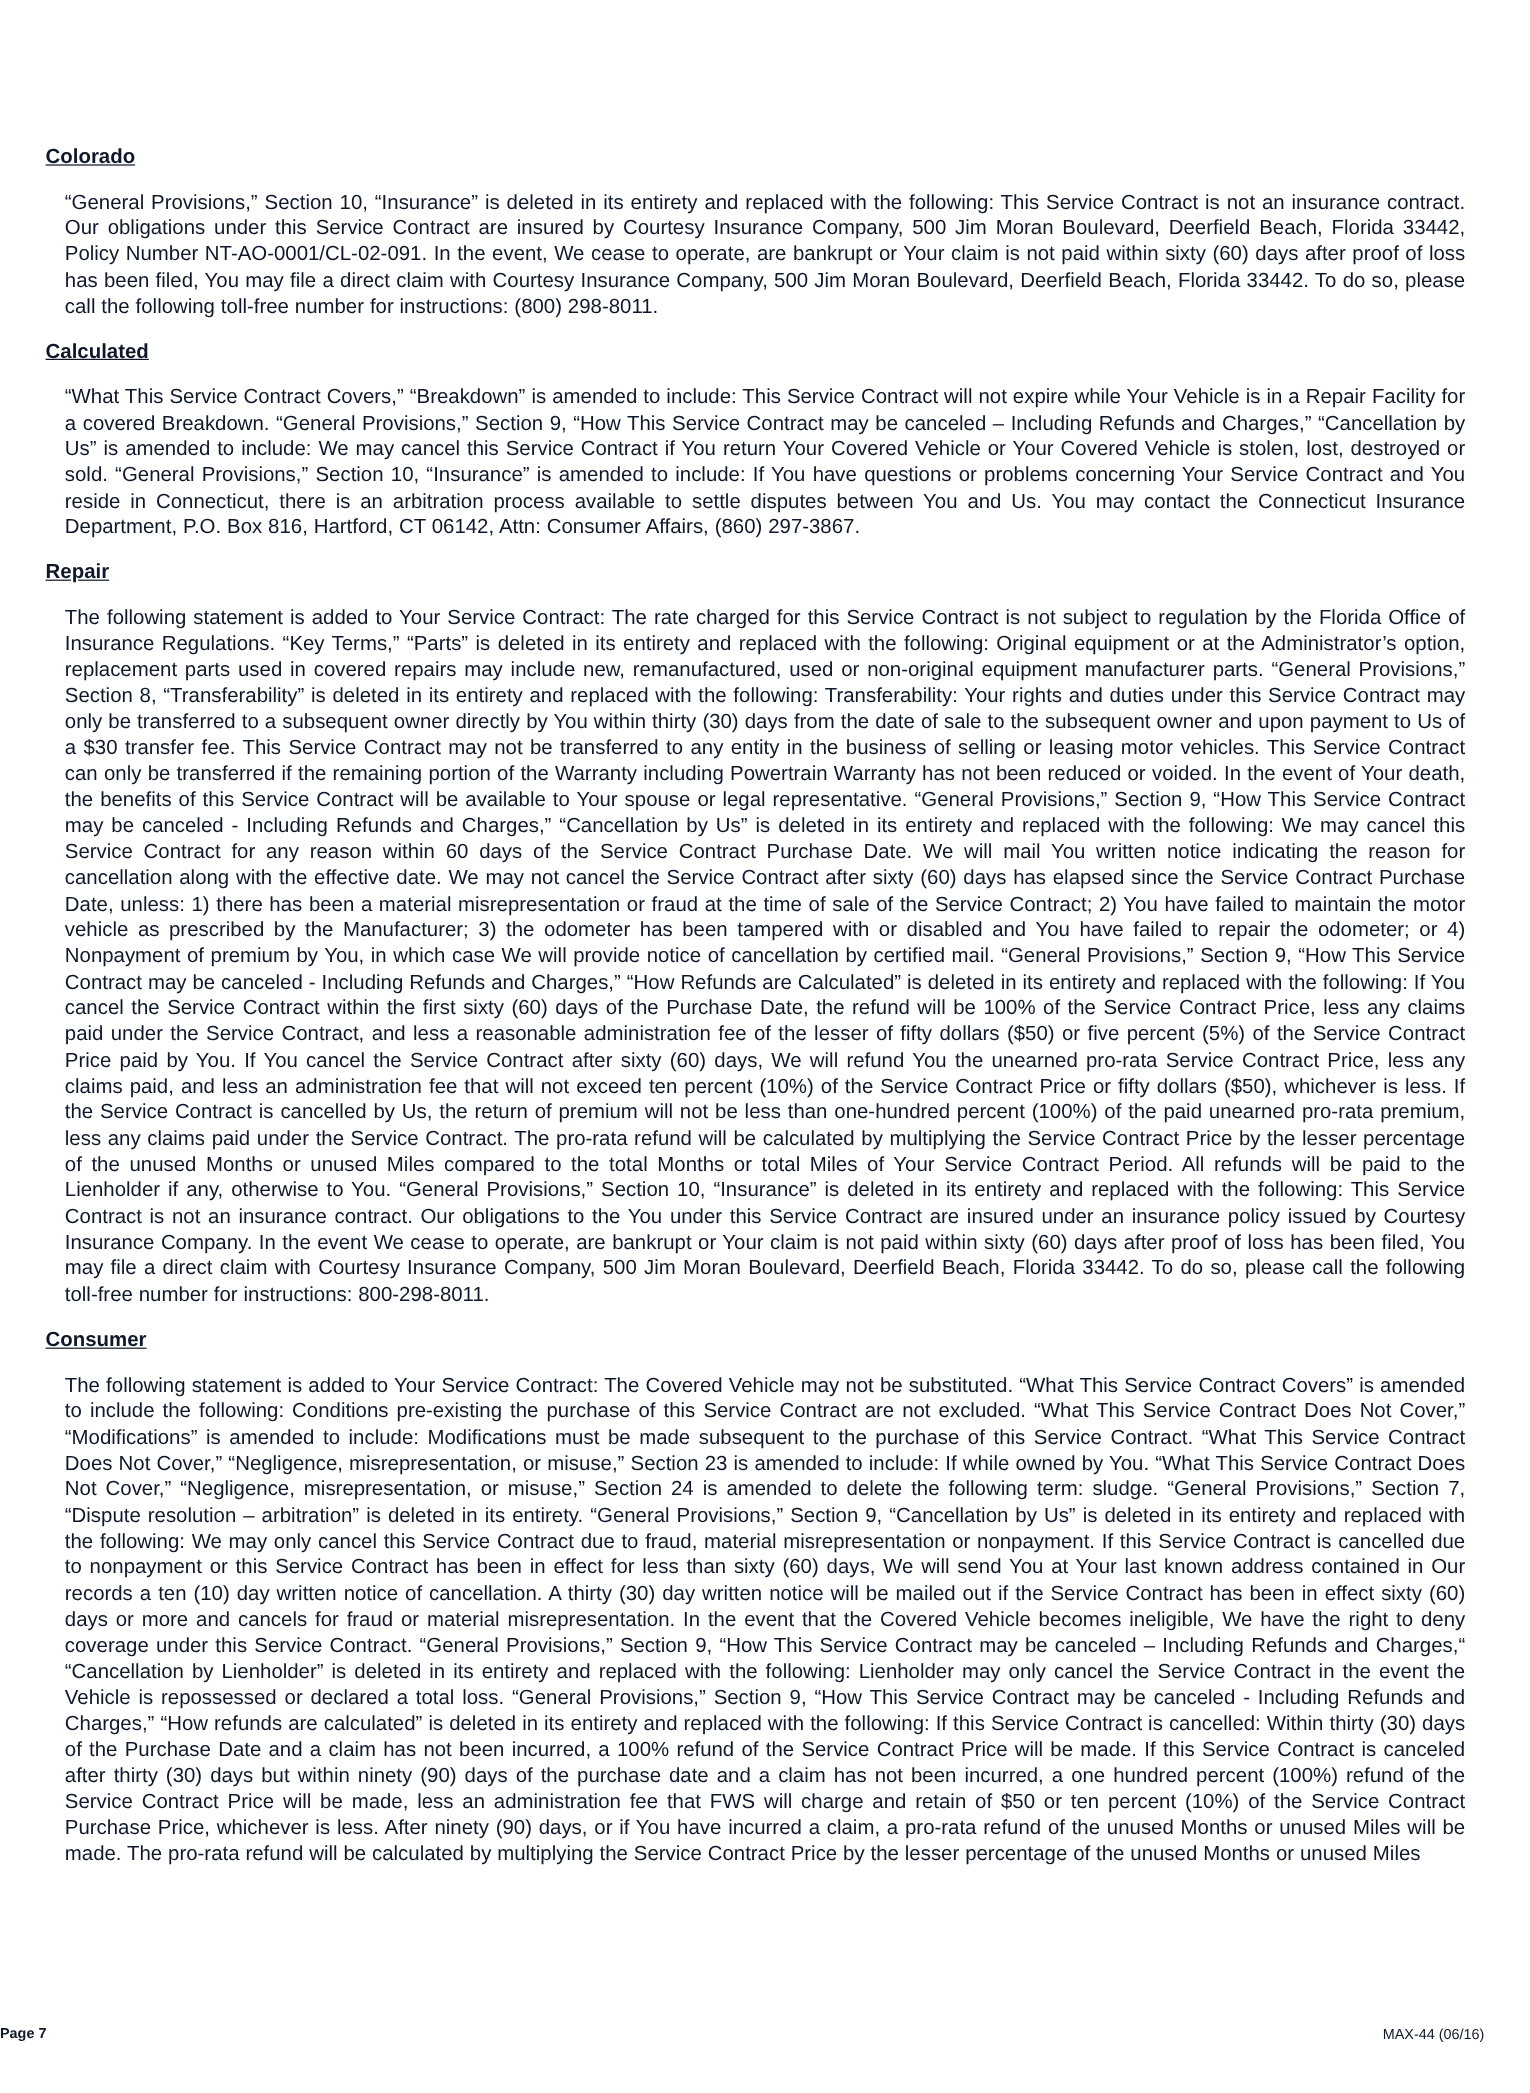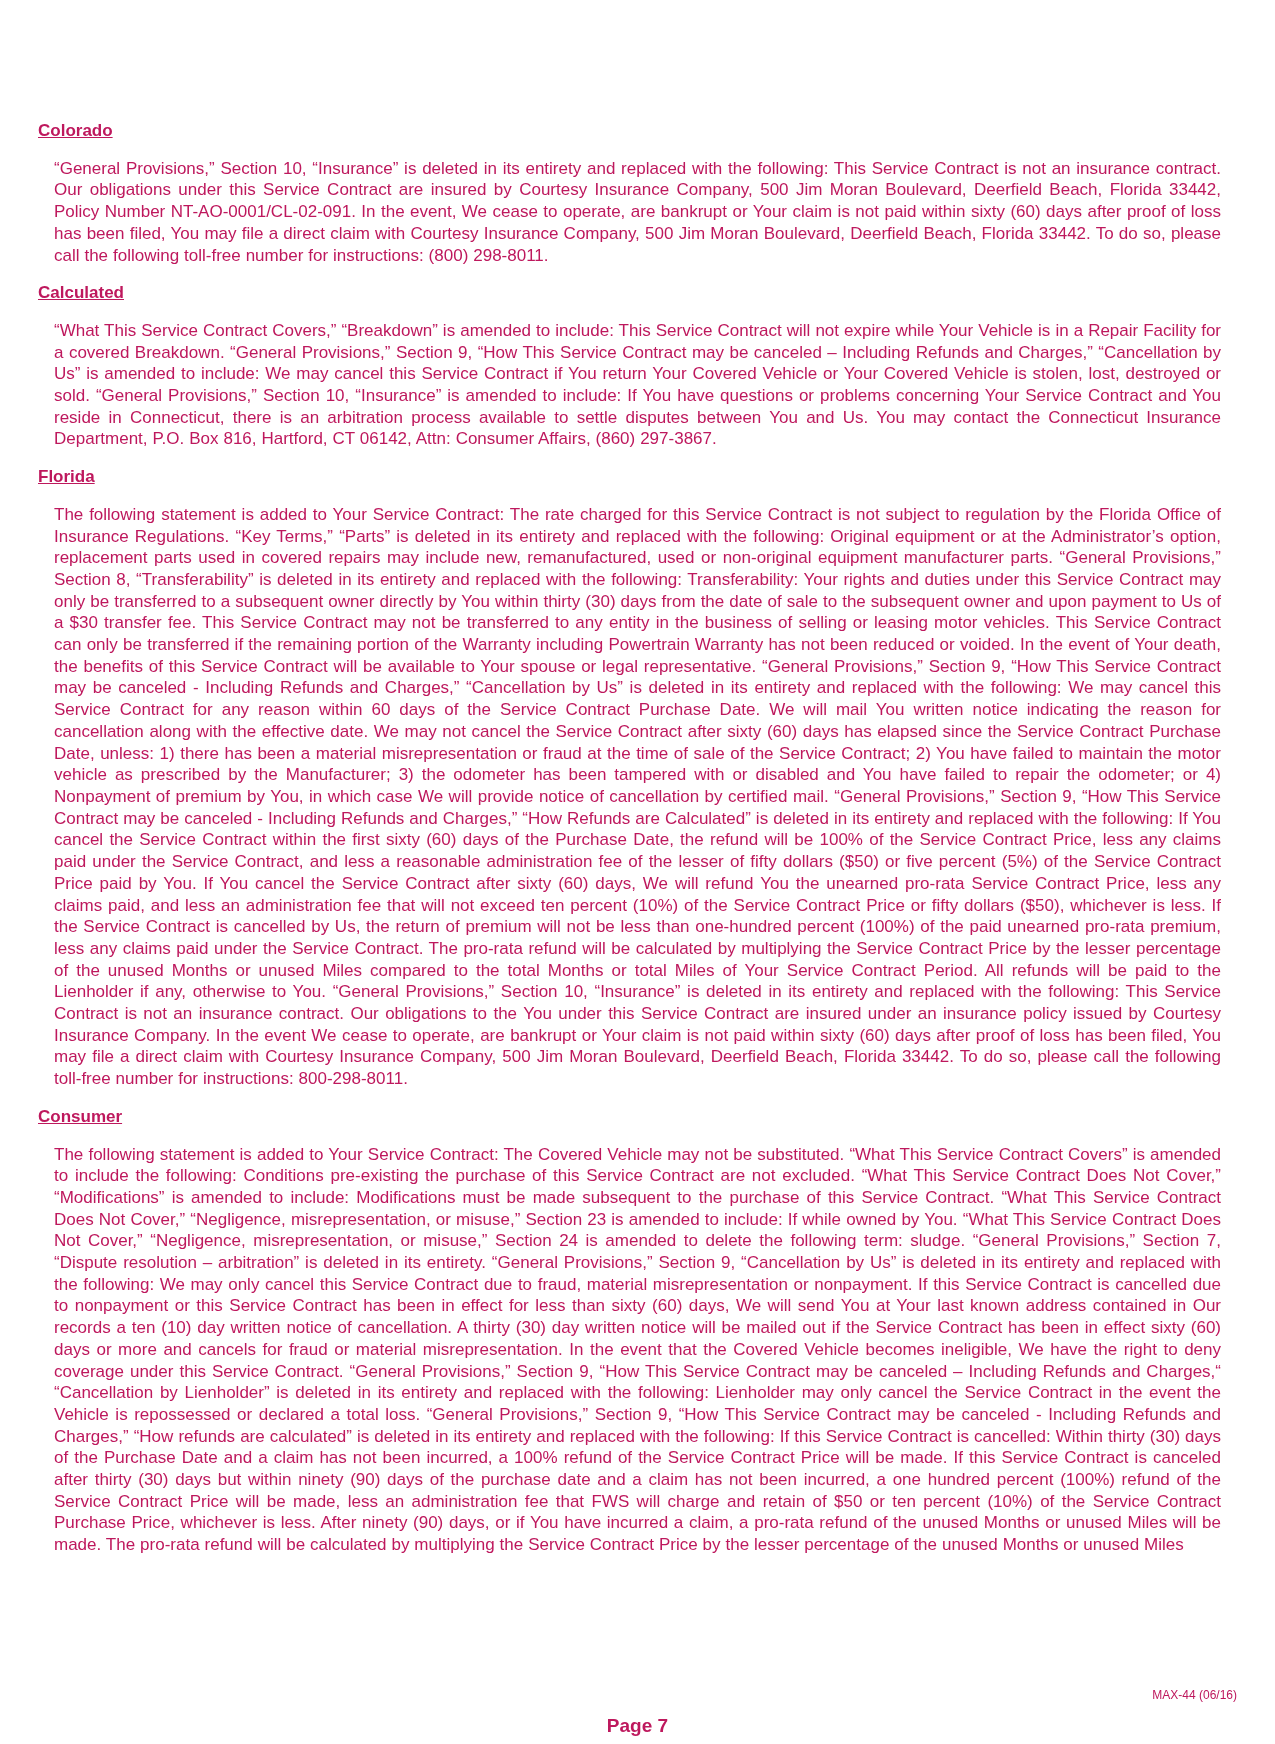--- a/index.html
+++ b/index.html
@@ -6,21 +6,21 @@
     margin: 0;
     padding: 0;
     background: #ffffff;
   }
   .page {
     position: relative;
     width: 1275px;
     height: 1744px;
     background: #ffffff;
     font-family: "Liberation Sans", "DejaVu Sans", sans-serif;
-    color: #be185d;
+    color: #0f172a;
     overflow: hidden;
   }
   .content {
     position: absolute;
     top: 120px;
     left: 38px;
     width: 1199px;
   }
   .section {
     margin: 0 0 16px 0;
@@ -37,25 +37,24 @@
     line-height: 21.7px;
     text-align: justify;
     margin: 16px;
     word-spacing: 0.2px;
   }
   .footer-page-number {
     position: absolute;
     top: 1685px;
     left: 0;
     width: 100%;
-    text-align: center;
-    font-size: 19px;
+    text-align: left;
+    font-size: 12px;
     font-weight: bold;
     line-height: 18px;
-    margin-top: 32px;
   }
   .footer-form-code {
     position: absolute;
     top: 1688px;
     right: 38px;
     font-size: 12px;
     line-height: 15px;
     margin-left: 28px;
   }
 </style>
@@ -69,21 +68,21 @@
       <div class="section-heading">Colorado</div>
       <p class="section-body">“General Provisions,” Section 10, “Insurance” is deleted in its entirety and replaced with the following: This Service Contract is not an insurance contract. Our obligations under this Service Contract are insured by Courtesy Insurance Company, 500 Jim Moran Boulevard, Deerfield Beach, Florida 33442, Policy Number NT-AO-0001/CL-02-091. In the event, We cease to operate, are bankrupt or Your claim is not paid within sixty (60) days after proof of loss has been filed, You may file a direct claim with Courtesy Insurance Company, 500 Jim Moran Boulevard, Deerfield Beach, Florida 33442. To do so, please call the following toll-free number for instructions: (800) 298-8011.</p>
     </div>
 
     <div class="section">
       <div class="section-heading">Calculated</div>
       <p class="section-body">“What This Service Contract Covers,” “Breakdown” is amended to include: This Service Contract will not expire while Your Vehicle is in a Repair Facility for a covered Breakdown. “General Provisions,” Section 9, “How This Service Contract may be canceled – Including Refunds and Charges,” “Cancellation by Us” is amended to include: We may cancel this Service Contract if You return Your Covered Vehicle or Your Covered Vehicle is stolen, lost, destroyed or sold. “General Provisions,” Section 10, “Insurance” is amended to include: If You have questions or problems concerning Your Service Contract and You reside in Connecticut, there is an arbitration process available to settle disputes between You and Us. You may contact the Connecticut Insurance Department, P.O. Box 816, Hartford, CT 06142, Attn: Consumer Affairs, (860) 297-3867.</p>
     </div>
 
     <div class="section">
-      <div class="section-heading">Florida</div>
+      <div class="section-heading">Repair</div>
       <p class="section-body">The following statement is added to Your Service Contract: The rate charged for this Service Contract is not subject to regulation by the Florida Office of Insurance Regulations. “Key Terms,” “Parts” is deleted in its entirety and replaced with the following: Original equipment or at the Administrator’s option, replacement parts used in covered repairs may include new, remanufactured, used or non-original equipment manufacturer parts. “General Provisions,” Section 8, “Transferability” is deleted in its entirety and replaced with the following: Transferability: Your rights and duties under this Service Contract may only be transferred to a subsequent owner directly by You within thirty (30) days from the date of sale to the subsequent owner and upon payment to Us of a $30 transfer fee. This Service Contract may not be transferred to any entity in the business of selling or leasing motor vehicles. This Service Contract can only be transferred if the remaining portion of the Warranty including Powertrain Warranty has not been reduced or voided. In the event of Your death, the benefits of this Service Contract will be available to Your spouse or legal representative. “General Provisions,” Section 9, “How This Service Contract may be canceled - Including Refunds and Charges,” “Cancellation by Us” is deleted in its entirety and replaced with the following: We may cancel this Service Contract for any reason within 60 days of the Service Contract Purchase Date. We will mail You written notice indicating the reason for cancellation along with the effective date. We may not cancel the Service Contract after sixty (60) days has elapsed since the Service Contract Purchase Date, unless: 1) there has been a material misrepresentation or fraud at the time of sale of the Service Contract; 2) You have failed to maintain the motor vehicle as prescribed by the Manufacturer; 3) the odometer has been tampered with or disabled and You have failed to repair the odometer; or 4) Nonpayment of premium by You, in which case We will provide notice of cancellation by certified mail. “General Provisions,” Section 9, “How This Service Contract may be canceled - Including Refunds and Charges,” “How Refunds are Calculated” is deleted in its entirety and replaced with the following: If You cancel the Service Contract within the first sixty (60) days of the Purchase Date, the refund will be 100% of the Service Contract Price, less any claims paid under the Service Contract, and less a reasonable administration fee of the lesser of fifty dollars ($50) or five percent (5%) of the Service Contract Price paid by You. If You cancel the Service Contract after sixty (60) days, We will refund You the unearned pro-rata Service Contract Price, less any claims paid, and less an administration fee that will not exceed ten percent (10%) of the Service Contract Price or fifty dollars ($50), whichever is less. If the Service Contract is cancelled by Us, the return of premium will not be less than one-hundred percent (100%) of the paid unearned pro-rata premium, less any claims paid under the Service Contract. The pro-rata refund will be calculated by multiplying the Service Contract Price by the lesser percentage of the unused Months or unused Miles compared to the total Months or total Miles of Your Service Contract Period. All refunds will be paid to the Lienholder if any, otherwise to You. “General Provisions,” Section 10, “Insurance” is deleted in its entirety and replaced with the following: This Service Contract is not an insurance contract. Our obligations to the You under this Service Contract are insured under an insurance policy issued by Courtesy Insurance Company. In the event We cease to operate, are bankrupt or Your claim is not paid within sixty (60) days after proof of loss has been filed, You may file a direct claim with Courtesy Insurance Company, 500 Jim Moran Boulevard, Deerfield Beach, Florida 33442. To do so, please call the following toll-free number for instructions: 800-298-8011.</p>
     </div>
 
     <div class="section">
       <div class="section-heading">Consumer</div>
       <p class="section-body">The following statement is added to Your Service Contract: The Covered Vehicle may not be substituted. “What This Service Contract Covers” is amended to include the following: Conditions pre-existing the purchase of this Service Contract are not excluded. “What This Service Contract Does Not Cover,” “Modifications” is amended to include: Modifications must be made subsequent to the purchase of this Service Contract. “What This Service Contract Does Not Cover,” “Negligence, misrepresentation, or misuse,” Section 23 is amended to include: If while owned by You. “What This Service Contract Does Not Cover,” “Negligence, misrepresentation, or misuse,” Section 24 is amended to delete the following term: sludge. “General Provisions,” Section 7, “Dispute resolution – arbitration” is deleted in its entirety. “General Provisions,” Section 9, “Cancellation by Us” is deleted in its entirety and replaced with the following: We may only cancel this Service Contract due to fraud, material misrepresentation or nonpayment. If this Service Contract is cancelled due to nonpayment or this Service Contract has been in effect for less than sixty (60) days, We will send You at Your last known address contained in Our records a ten (10) day written notice of cancellation. A thirty (30) day written notice will be mailed out if the Service Contract has been in effect sixty (60) days or more and cancels for fraud or material misrepresentation. In the event that the Covered Vehicle becomes ineligible, We have the right to deny coverage under this Service Contract. “General Provisions,” Section 9, “How This Service Contract may be canceled – Including Refunds and Charges,“ “Cancellation by Lienholder” is deleted in its entirety and replaced with the following: Lienholder may only cancel the Service Contract in the event the Vehicle is repossessed or declared a total loss. “General Provisions,” Section 9, “How This Service Contract may be canceled - Including Refunds and Charges,” “How refunds are calculated” is deleted in its entirety and replaced with the following: If this Service Contract is cancelled: Within thirty (30) days of the Purchase Date and a claim has not been incurred, a 100% refund of the Service Contract Price will be made. If this Service Contract is canceled after thirty (30) days but within ninety (90) days of the purchase date and a claim has not been incurred, a one hundred percent (100%) refund of the Service Contract Price will be made, less an administration fee that FWS will charge and retain of $50 or ten percent (10%) of the Service Contract Purchase Price, whichever is less. After ninety (90) days, or if You have incurred a claim, a pro-rata refund of the unused Months or unused Miles will be made. The pro-rata refund will be calculated by multiplying the Service Contract Price by the lesser percentage of the unused Months or unused Miles</p>
     </div>
 
   </div>
 

